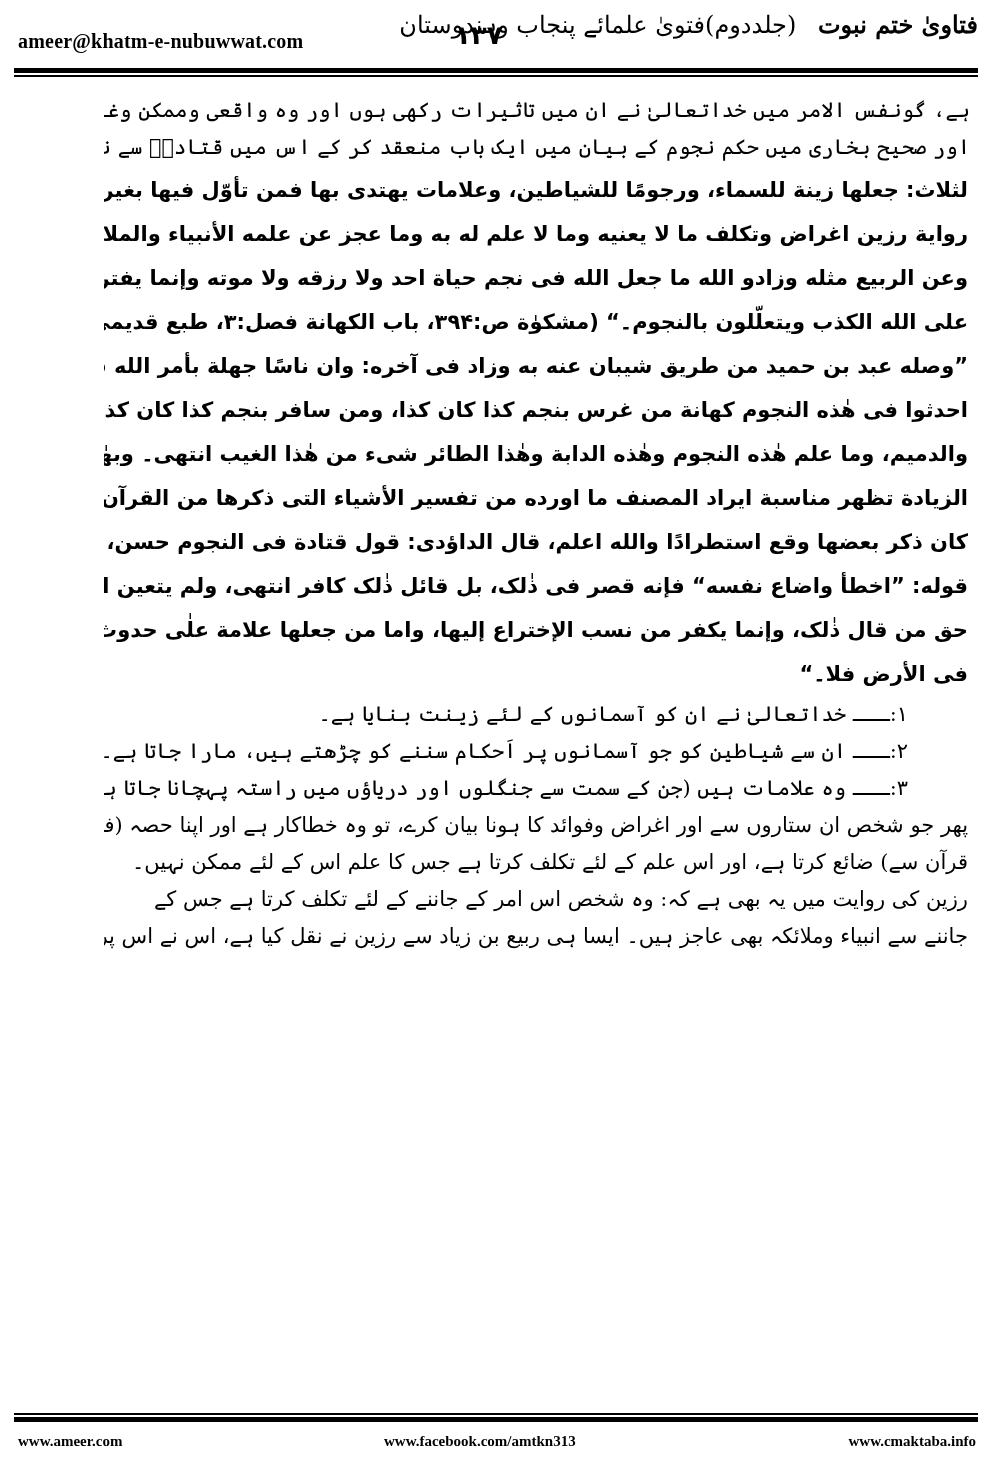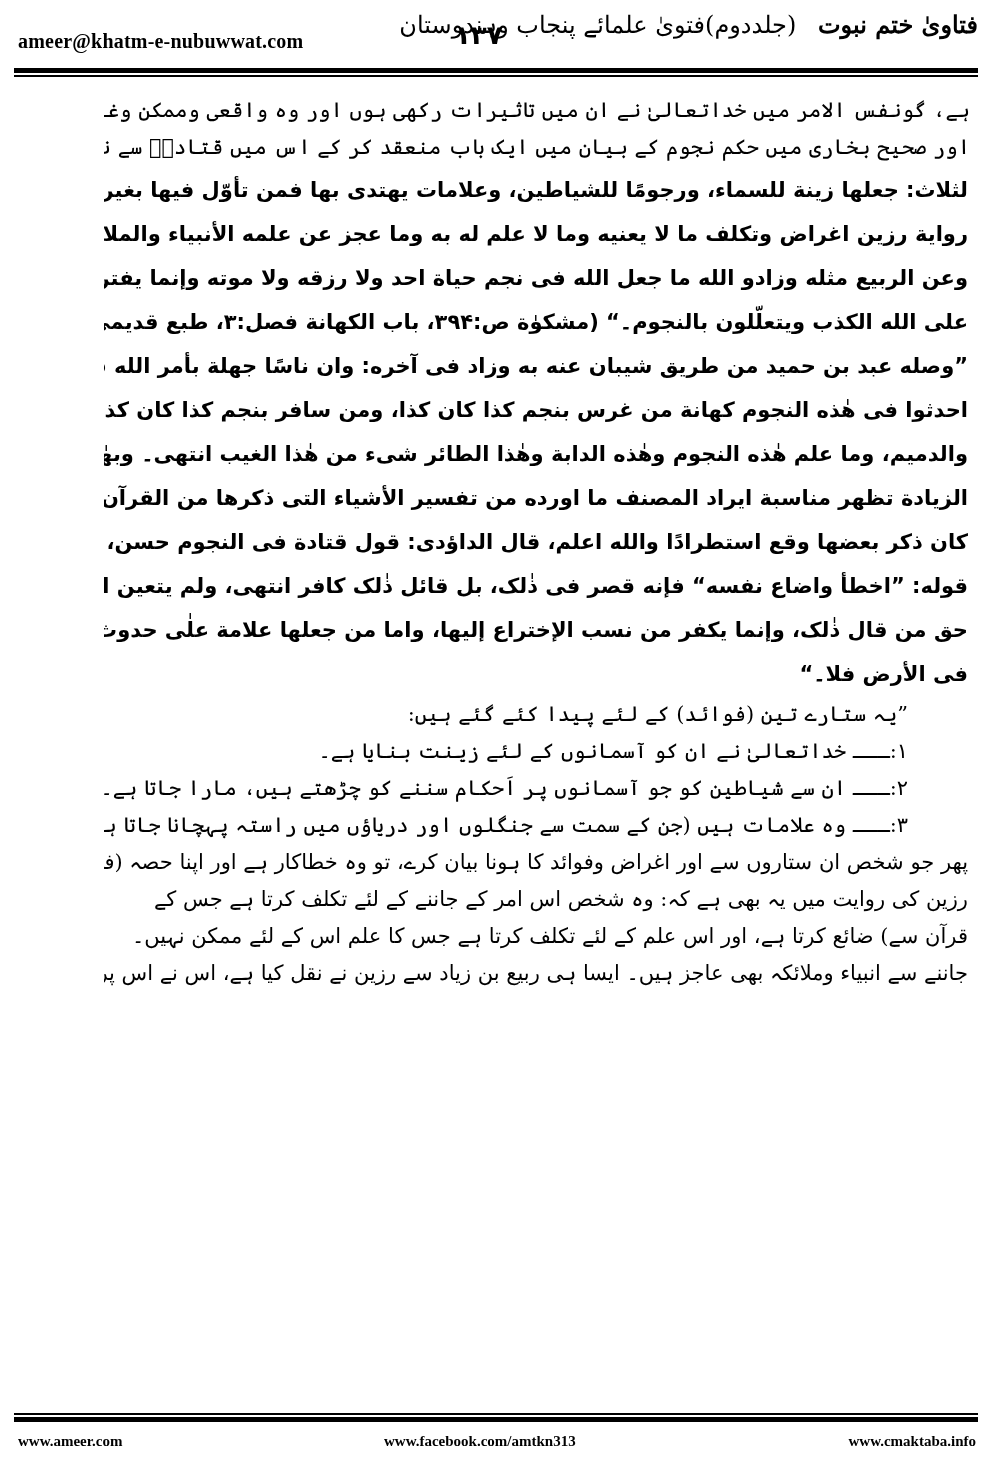--- a/index.html
+++ b/index.html
@@ -59,31 +59,30 @@
     <span class="line arabic">احدثوا فی هٰذه النجوم کهانة من غرس بنجم کذا کان کذا، ومن سافر بنجم کذا کان کذا،</span>
     <span class="line arabic">والدمیم، وما علم هٰذه النجوم وهٰذه الدابة وهٰذا الطائر شیء من هٰذا الغیب انتهی۔ وبهٰذه</span>
     <span class="line arabic">الزیادة تظهر مناسبة ایراد المصنف ما اورده من تفسیر الأشیاء التی ذکرها من القرآن وان</span>
     <span class="line arabic">کان ذکر بعضها وقع استطرادًا والله اعلم، قال الداؤدی: قول قتادة فی النجوم حسن، إلّا</span>
     <span class="line arabic">قوله: ”اخطأ واضاع نفسه“ فإنه قصر فی ذٰلک، بل قائل ذٰلک کافر انتهی، ولم یتعین الکفر فی</span>
     <span class="line arabic">حق من قال ذٰلک، وإنما یکفر من نسب الإختراع إلیها، واما من جعلها علامة علٰی حدوث امر</span>
     <span class="line arabic">فی الأرض فلا۔“</span>
   </div>
 
 
-  <span class="line urdu indent">”یہ ستارے تین (فوائد) کے لئے پیدا کئے گئے ہیں:</span>
   <div>
     <span class="line urdu indent">۱:ـــ خداتعالیٰ نے ان کو آسمانوں کے لئے زینت بنایا ہے۔</span>
     <span class="line urdu indent">۲:ـــ ان سے شیاطین کو جو آسمانوں پر اَحکام سننے کو چڑھتے ہیں، مارا جاتا ہے۔</span>
     <span class="line urdu indent">۳:ـــ وہ علامات ہیں (جن کے سمت سے جنگلوں اور دریاؤں میں راستہ پہچانا جاتا ہے)۔</span>
   </div>
 
   <div>
     <span class="line urdu">پھر جو شخص ان ستاروں سے اور اغراض وفوائد کا ہونا بیان کرے، تو وہ خطاکار ہے اور اپنا حصہ (فہمِ</span>
+    <span class="line urdu">قرآن سے) ضائع کرتا ہے، اور اس علم کے لئے تکلف کرتا ہے جس کا علم اس کے لئے ممکن نہیں۔</span>
     <span class="line urdu">رزین کی روایت میں یہ بھی ہے کہ: وہ شخص اس امر کے جاننے کے لئے تکلف کرتا ہے جس کے</span>
-    <span class="line urdu">قرآن سے) ضائع کرتا ہے، اور اس علم کے لئے تکلف کرتا ہے جس کا علم اس کے لئے ممکن نہیں۔</span>
     <span class="line urdu">جاننے سے انبیاء وملائکہ بھی عاجز ہیں۔ ایسا ہی ربیع بن زیاد سے رزین نے نقل کیا ہے، اس نے اس پر یہ بھی</span>
   </div>
 </div>
 
 <div class="rule-thin" style="top:1413px;"></div>
 <div class="rule-thick" style="top:1417px;"></div>
 
 <div class="footer">
   <span class="f-left">www.ameer.com</span>
   <span class="f-center">www.facebook.com/amtkn313</span>

